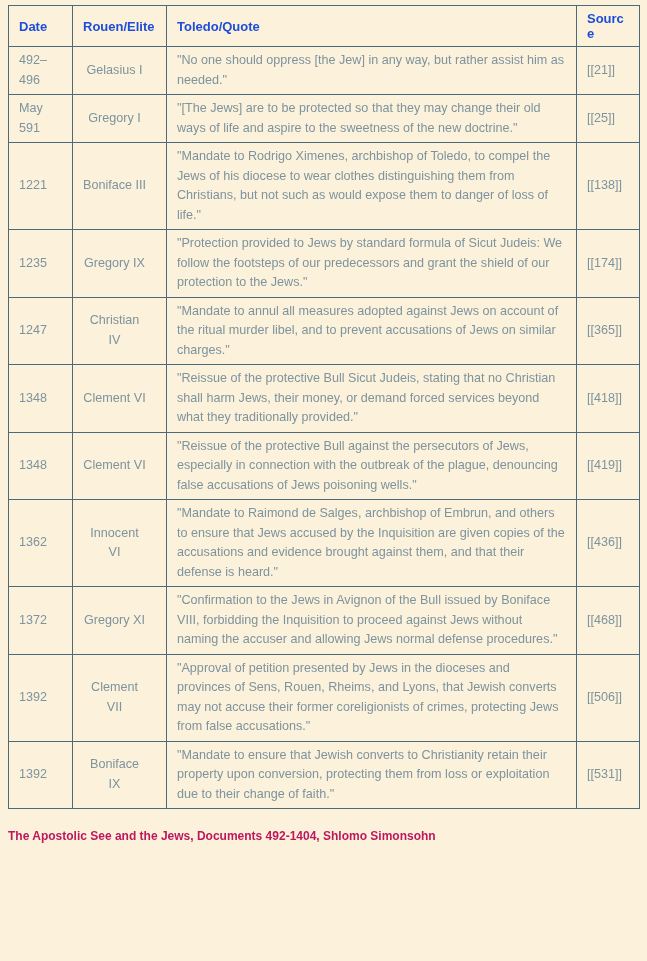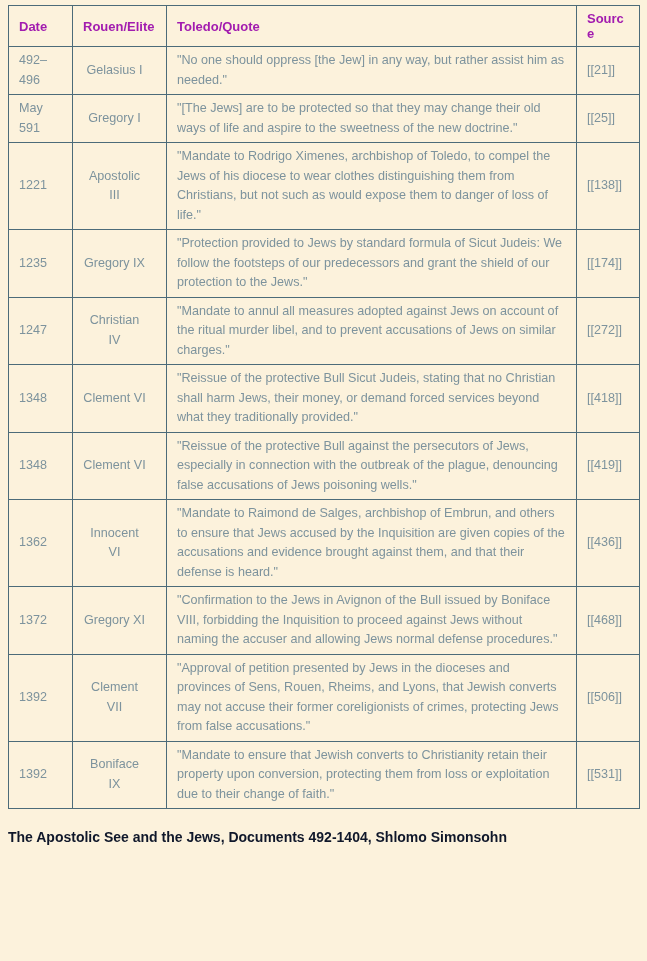--- a/index.html
+++ b/index.html
@@ -18,43 +18,43 @@
     width: 631px;
     background: #fcf2dc;
   }
   th, td {
     border: 1px solid #4c6b79;
     text-align: left;
     vertical-align: middle;
     word-wrap: break-word;
   }
   th {
-    color: #a21caf;
+    color: #1d4ed8;
     font-size: 13px;
     font-weight: bold;
     padding: 5px 10px;
   }
   td {
     color: #7d939d;
     font-size: 12.6px;
     line-height: 19.5px;
     padding: 4px 10px;
   }
   td.cell-pope { padding-right: 20px; text-align: center; }
   td.cell-date { padding-right: 8px; }
   col.col-date   { width: 64px; }
   col.col-pope   { width: 94px; }
   col.col-action { width: 410px; }
   col.col-source { width: 63px; }
   .it { }
   .caption {
     margin: 20px 0 0 0;
     font-weight: bold;
-    font-size: 14px;
-    color: #0f172a;
+    font-size: 12px;
+    color: #be185d;
   }
 </style>
 </head>
 <body>
 
 <div class="page">
   <table class="protection-table">
     <colgroup>
       <col class="col-date">
         <col class="col-pope">
@@ -77,35 +77,35 @@
           <td class="cell-source">[[21]]</td>
         </tr>
         <tr>
           <td class="cell-date">May 591</td>
           <td class="cell-pope">Gregory I</td>
           <td class="cell-quote"><span>"[The Jews] are to be protected so that they may change their old ways of life and aspire to the sweetness of the new doctrine."</span></td>
           <td class="cell-source">[[25]]</td>
         </tr>
         <tr>
           <td class="cell-date">1221</td>
-          <td class="cell-pope">Apostolic III</td>
+          <td class="cell-pope">Boniface III</td>
           <td class="cell-quote"><span>"Mandate to Rodrigo Ximenes, archbishop of Toledo, to compel the Jews of his diocese to wear clothes distinguishing them from Christians, but not such as would expose them to danger of loss of life."</span></td>
           <td class="cell-source">[[138]]</td>
         </tr>
         <tr>
           <td class="cell-date">1235</td>
           <td class="cell-pope">Gregory IX</td>
           <td class="cell-quote"><span>"Protection provided to Jews by standard formula of </span><span class="it">Sicut Judeis</span><span>: We follow the footsteps of our predecessors and grant the shield of our protection to the Jews."</span></td>
           <td class="cell-source">[[174]]</td>
         </tr>
         <tr>
           <td class="cell-date">1247</td>
           <td class="cell-pope">Christian IV</td>
           <td class="cell-quote"><span>"Mandate to annul all measures adopted against Jews on account of the ritual murder libel, and to prevent accusations of Jews on similar charges."</span></td>
-          <td class="cell-source">[[272]]</td>
+          <td class="cell-source">[[365]]</td>
         </tr>
         <tr>
           <td class="cell-date">1348</td>
           <td class="cell-pope">Clement VI</td>
           <td class="cell-quote"><span>"Reissue of the protective Bull </span><span class="it">Sicut Judeis</span><span>, stating that no Christian shall harm Jews, their money, or demand forced services beyond what they traditionally provided."</span></td>
           <td class="cell-source">[[418]]</td>
         </tr>
         <tr>
           <td class="cell-date">1348</td>
           <td class="cell-pope">Clement VI</td>

